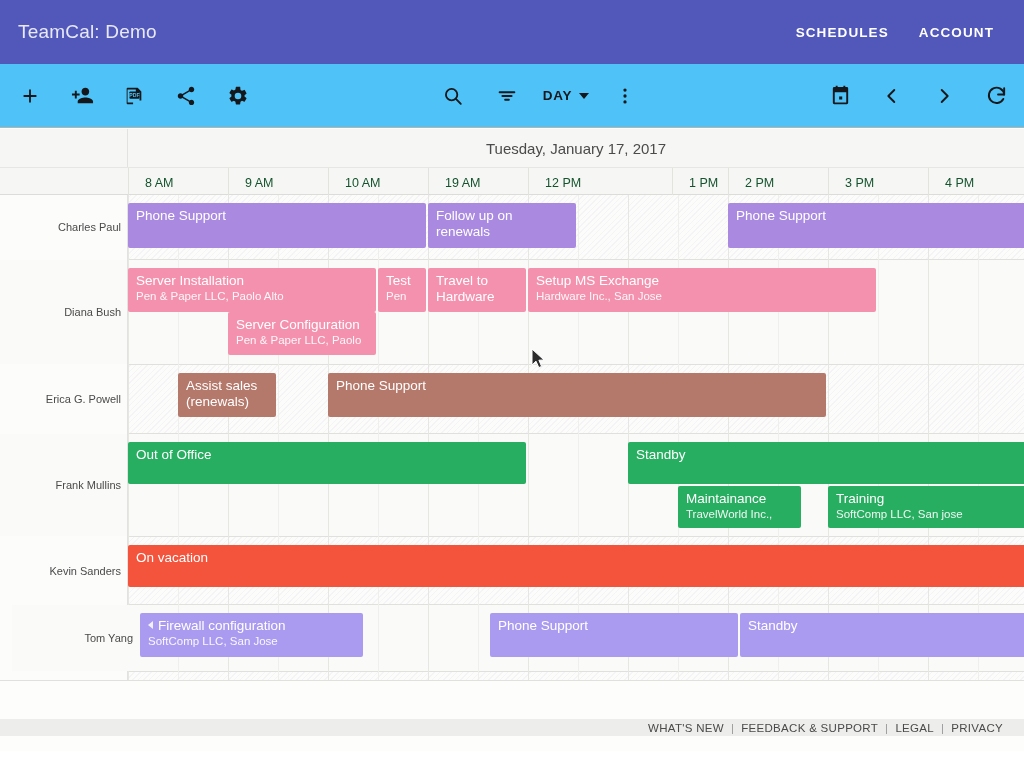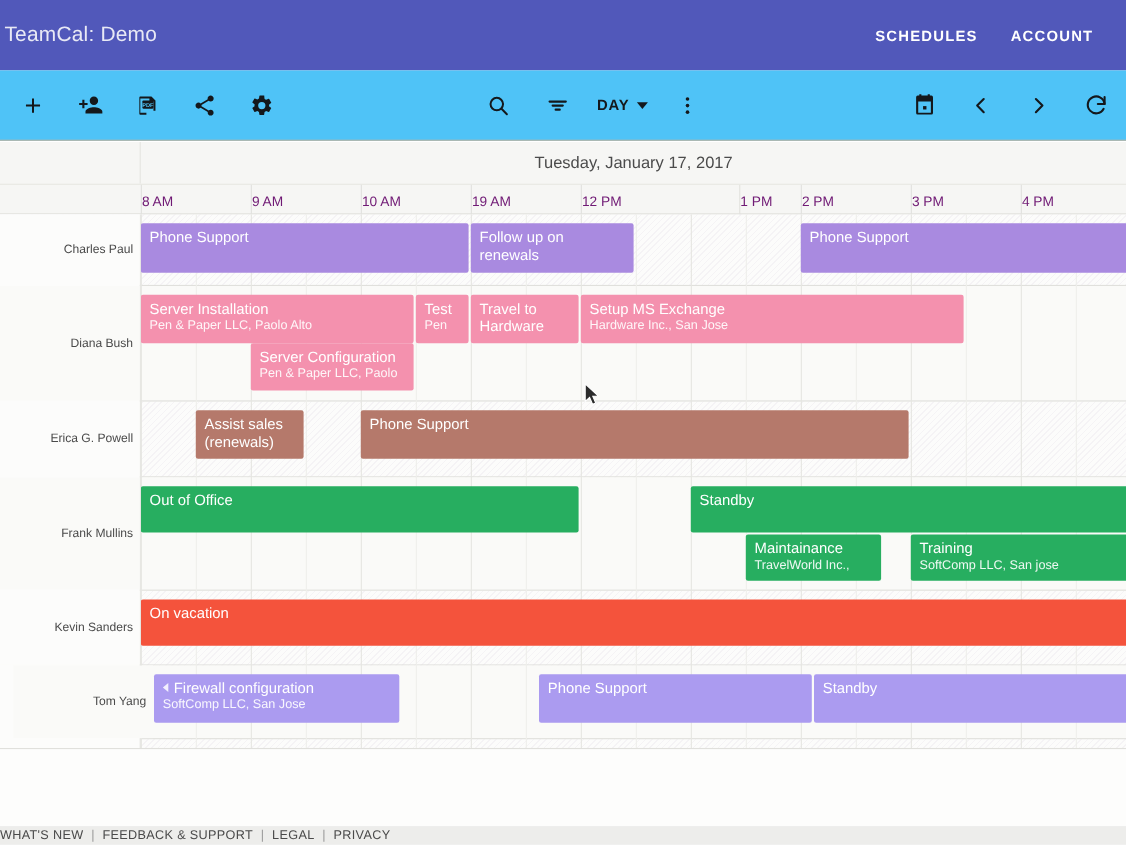--- a/index.html
+++ b/index.html
@@ -10,21 +10,21 @@
     overflow: hidden;
   }
 
   
   .appbar {
     position: absolute; left: 0; top: 0; width: 1024px; height: 64px;
     background: #5158ba;
     display: flex; align-items: center;
   }
   .appbar-title {
-    color: #e8e9f5; font-size: 19px; margin-left: 4px; letter-spacing: .2px;
+    color: #e8e9f5; font-size: 19px; margin-left: 18px; letter-spacing: .2px;
   }
   .appbar-spacer { flex: 1; }
   .appbar-link {
     color: #ffffff; font-size: 13.5px; font-weight: bold; letter-spacing: 1.1px;
     margin-right: 30px; cursor: pointer;
   }
 
   
   .toolbar {
     position: absolute; left: 0; top: 64px; width: 1024px; height: 64px;
@@ -69,22 +69,22 @@
   }
 
   
   .timehdr {
     position: absolute; left: 0; top: 38px; right: 0; height: 28px;
     background: #f6f6f4; border-top: 1px solid #e6e6e2; border-bottom: 1px solid #dcdcd8;
   }
   .timehdr-cell {
     position: absolute; top: 0; height: 28px;
     border-left: 1px solid #e2e2de;
-    font-size: 12.5px; color: #701a75;
-    padding-left: 0; padding-top: 8px;
+    font-size: 12.5px; color: #14532d;
+    padding-left: 16px; padding-top: 8px;
   }
 
   
   .grid {
     position: absolute; left: 0; top: 66px; right: 0; height: 485px;
     background:
       repeating-linear-gradient(135deg, rgba(170,150,185,.085) 0 1px, rgba(0,0,0,0) 1px 4px),
       #fcfcfb;
   }
   .gutter {
@@ -128,24 +128,24 @@
 
   
   .pad {
     position: absolute; left: 0; top: 551px; right: 0; height: 71px;
     background: #fdfdfc; border-top: 1px solid #e0e0dc;
     box-shadow: 0 2px 3px rgba(0,0,0,.07);
   }
 
   
   .footer {
-    position: absolute; left: 0; top: 751px; width: 1024px; height: 17px;
+    position: absolute; left: 0; top: 719px; width: 1024px; height: 17px;
     background: #ededeb;
-    display: flex; align-items: center; justify-content: flex-start;
-    padding-right: 8px;
+    display: flex; align-items: center; justify-content: flex-end;
+    padding-right: 21px;
     font-size: 11.5px; color: #4a4a4a; letter-spacing: .3px;
   }
   .footer a { color: #4a4a4a; text-decoration: none; cursor: pointer; }
   .footer .sep { margin: 0 7px; color: #9a9a9a; }
 
   
   .cursor { position: absolute; z-index: 40; pointer-events: none; }
 </style>
 </head>
 <body>

